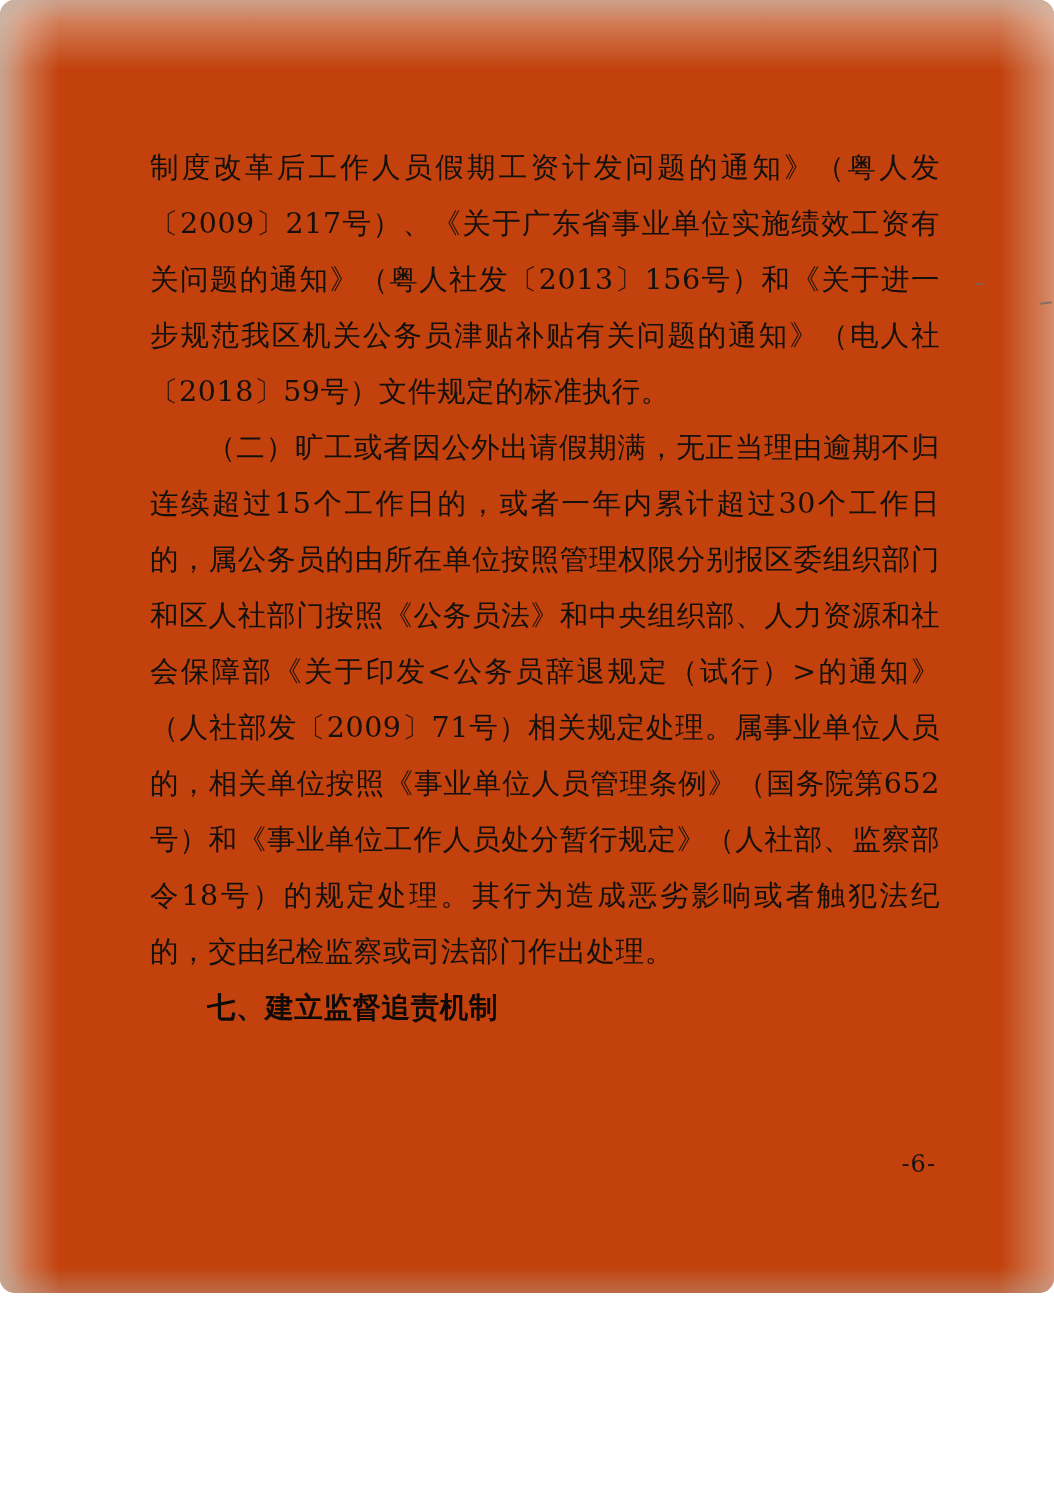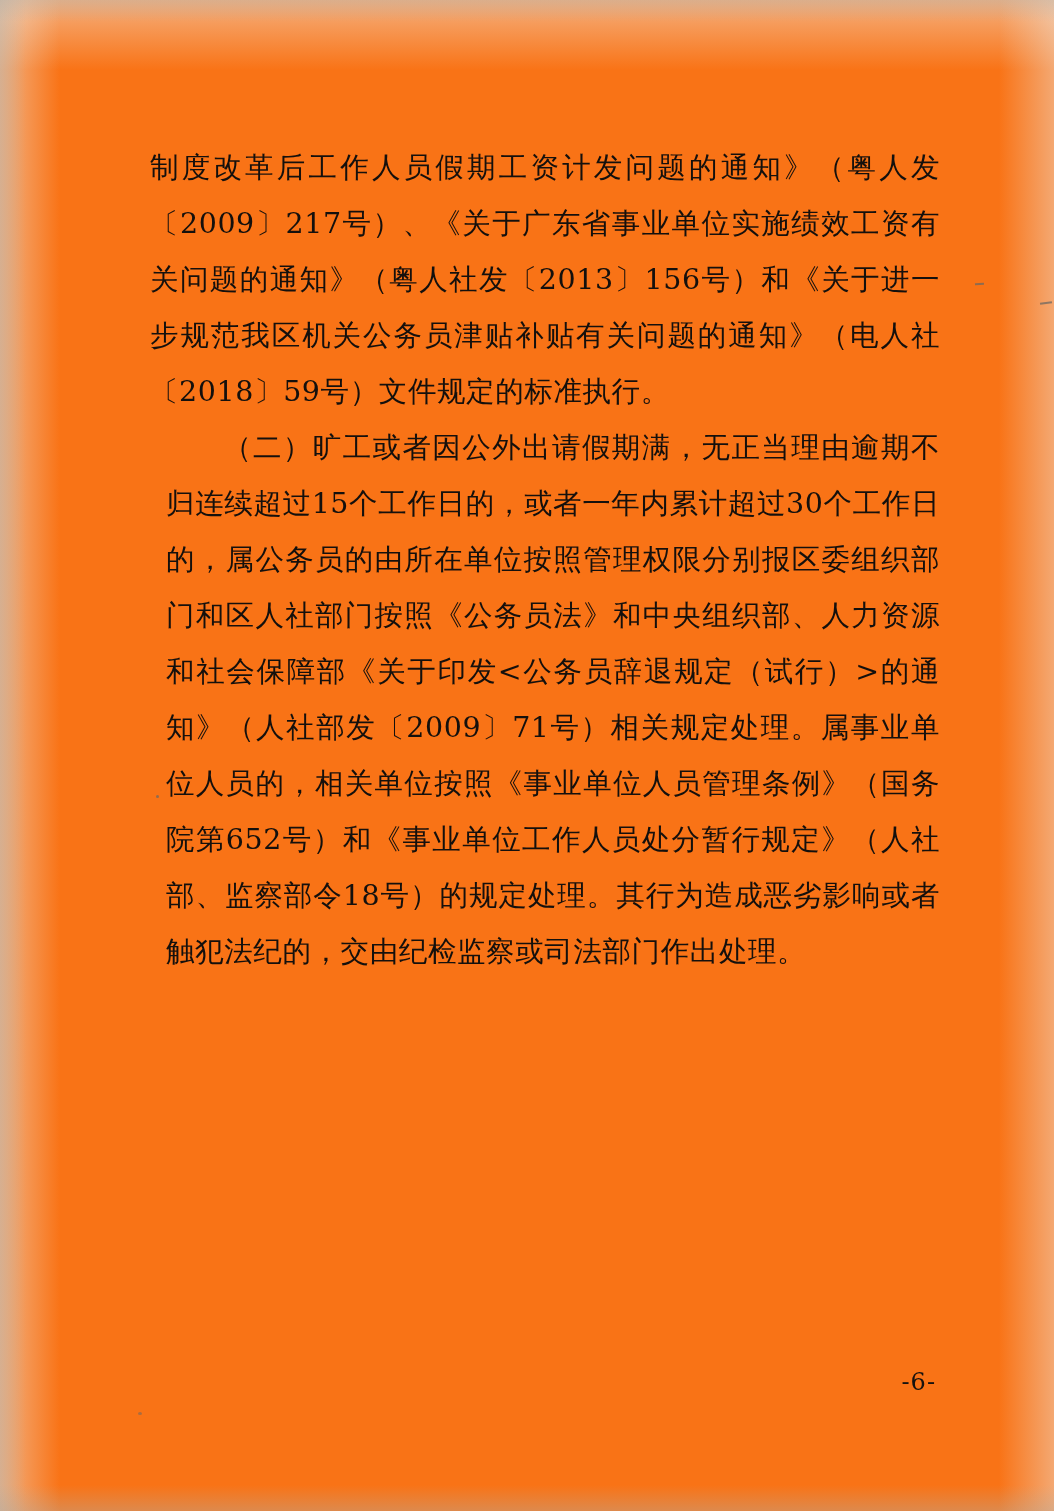--- a/index.html
+++ b/index.html
@@ -6,23 +6,24 @@
     margin: 0;
     padding: 0;
     background: #ffffff;
   }
   body {
     font-family: "DejaVu Serif", serif;
   }
   .page {
     position: relative;
     width: 1054px;
-    height: 1511px;
-    background: #f97316;
+    height: 1293px;
+    background: #c2410c;
     overflow: hidden;
+    border-radius: 15px;
   }
   
   .page::before {
     content: "";
     position: absolute;
     inset: 0;
     background:
       linear-gradient(90deg, rgba(235,230,222,0.55) 0px, rgba(255,255,255,0) 60px),
       linear-gradient(270deg, rgba(238,233,226,0.45) 0px, rgba(255,255,255,0) 55px),
       linear-gradient(180deg, rgba(240,236,229,0.5) 0px, rgba(255,255,255,0) 70px);
@@ -39,21 +40,20 @@
     line-height: 56px;
     letter-spacing: 0.6px;
     color: #14100d;
     text-align: justify;
     text-justify: inter-ideograph;
     margin: 0;
     text-indent: 0;
   }
   .para.indent {
     text-indent: 57px;
-    margin-left: 16px;
   }
   .heading {
     font-size: 28.5px;
     line-height: 56px;
     letter-spacing: 0.6px;
     color: #0d0a08;
     font-family: "DejaVu Sans", sans-serif;
     font-weight: bold;
     text-indent: 57px;
     margin: 0;
@@ -109,19 +109,20 @@
   <div class="mark m2"></div>
   <div class="mark m3"></div>
   <div class="mark m4"></div>
 
   <div class="content">
 
     <p class="para">制度改革后工作人员假期工资计发问题的通知》（粤人发〔2009〕217号）、《关于广东省事业单位实施绩效工资有关问题的通知》（粤人社发〔2013〕156号）和《关于进一步规范我区机关公务员津贴补贴有关问题的通知》（电人社〔2018〕59号）文件规定的标准执行。</p>
 
     <p class="para indent">（二）旷工或者因公外出请假期满，无正当理由逾期不归连续超过15个工作日的，或者一年内累计超过30个工作日的，属公务员的由所在单位按照管理权限分别报区委组织部门和区人社部门按照《公务员法》和中央组织部、人力资源和社会保障部《关于印发&lt;公务员辞退规定（试行）&gt;的通知》（人社部发〔2009〕71号）相关规定处理。属事业单位人员的，相关单位按照《事业单位人员管理条例》（国务院第652号）和《事业单位工作人员处分暂行规定》（人社部、监察部令18号）的规定处理。其行为造成恶劣影响或者触犯法纪的，交由纪检监察或司法部门作出处理。</p>
 
+    <p class="heading">七、建立监督追责机制</p>
 
 
   </div>
 
   <div class="page-number">-6-</div>
 
 </div>
 
 </body></html>

